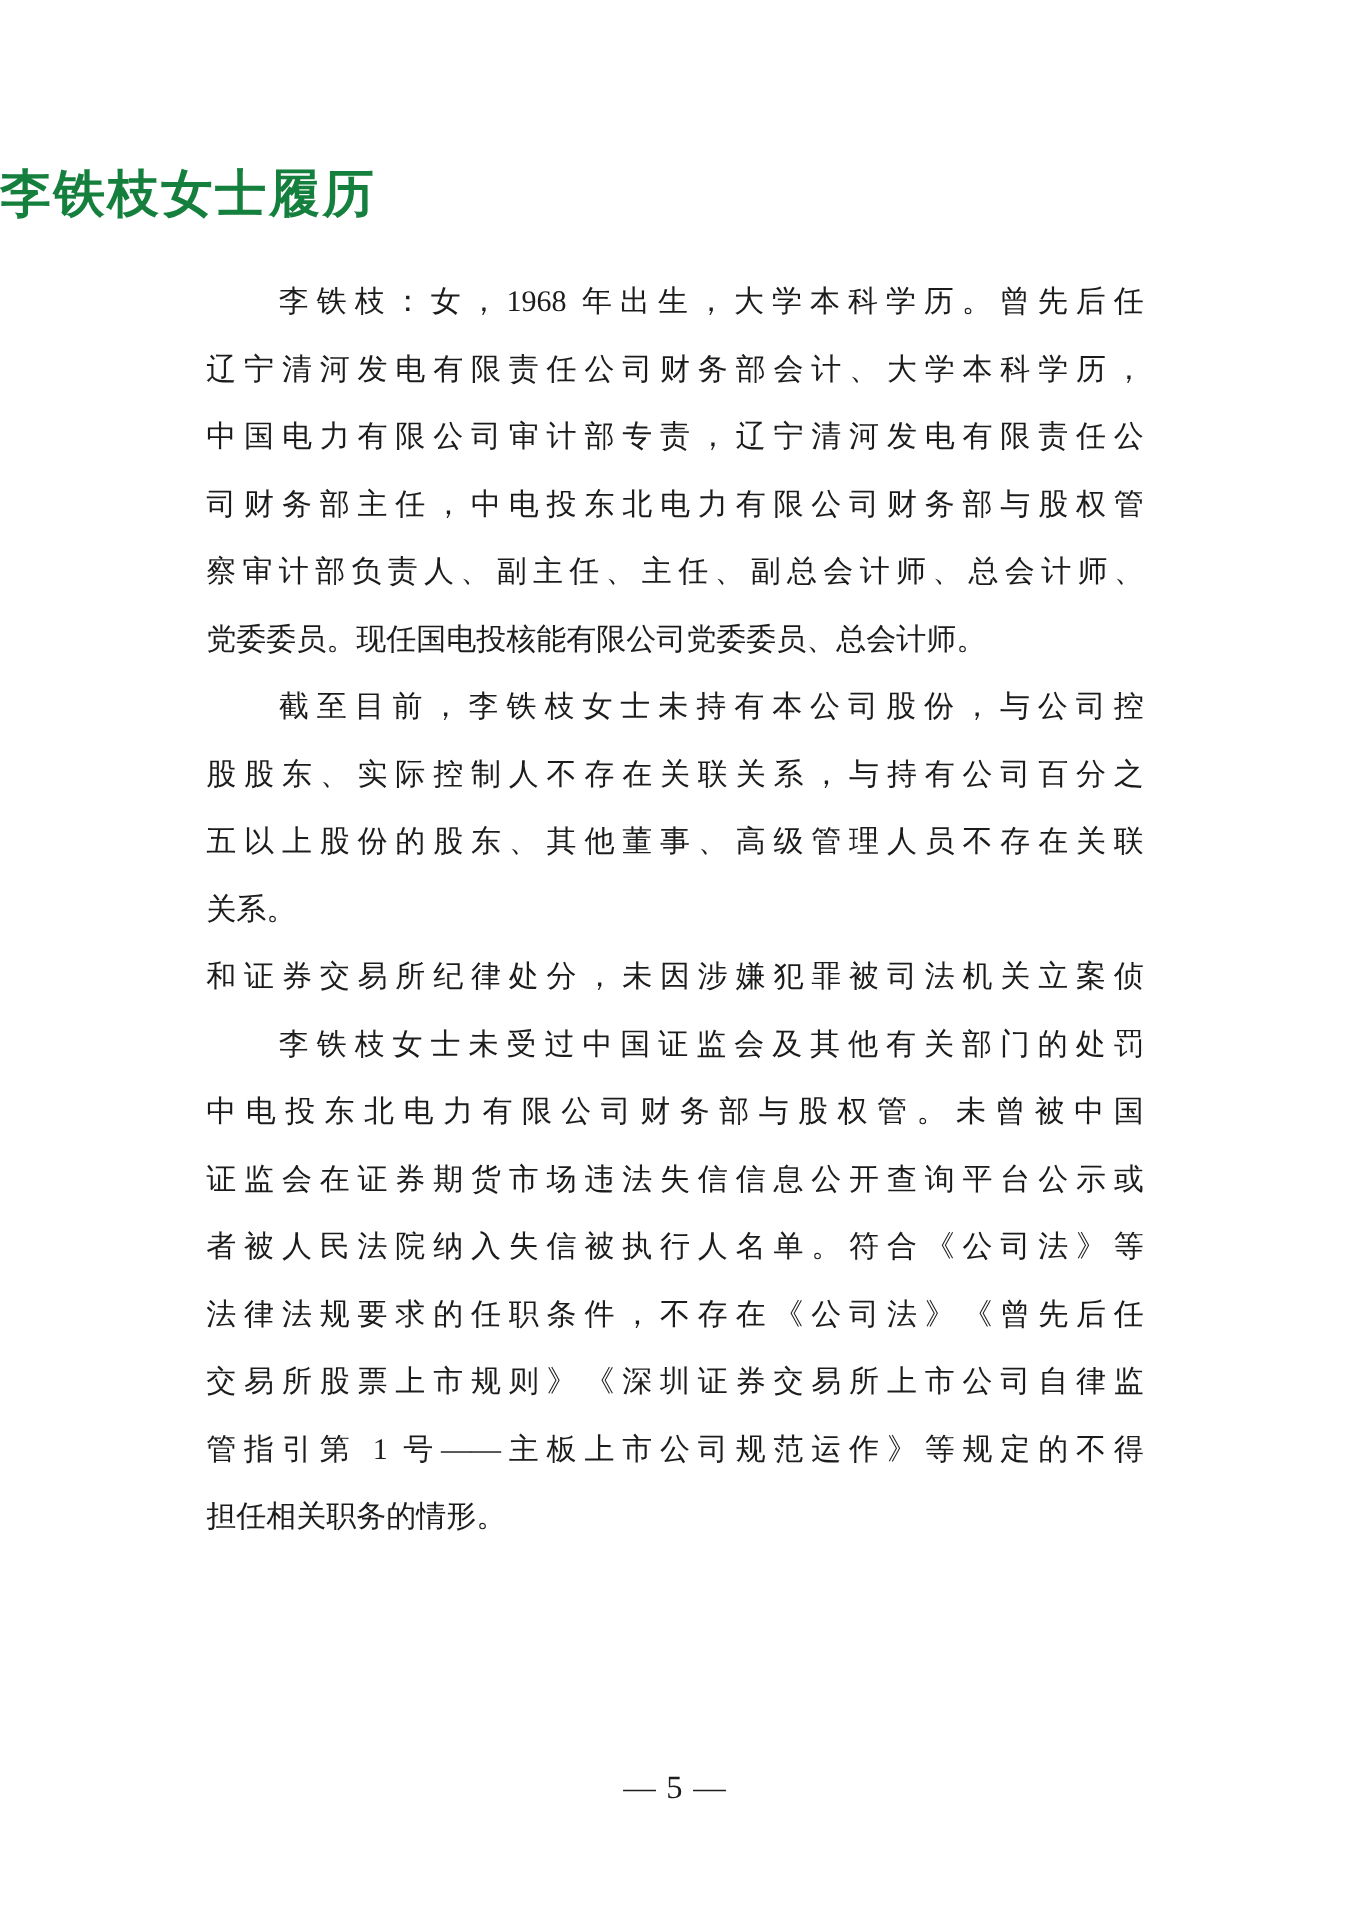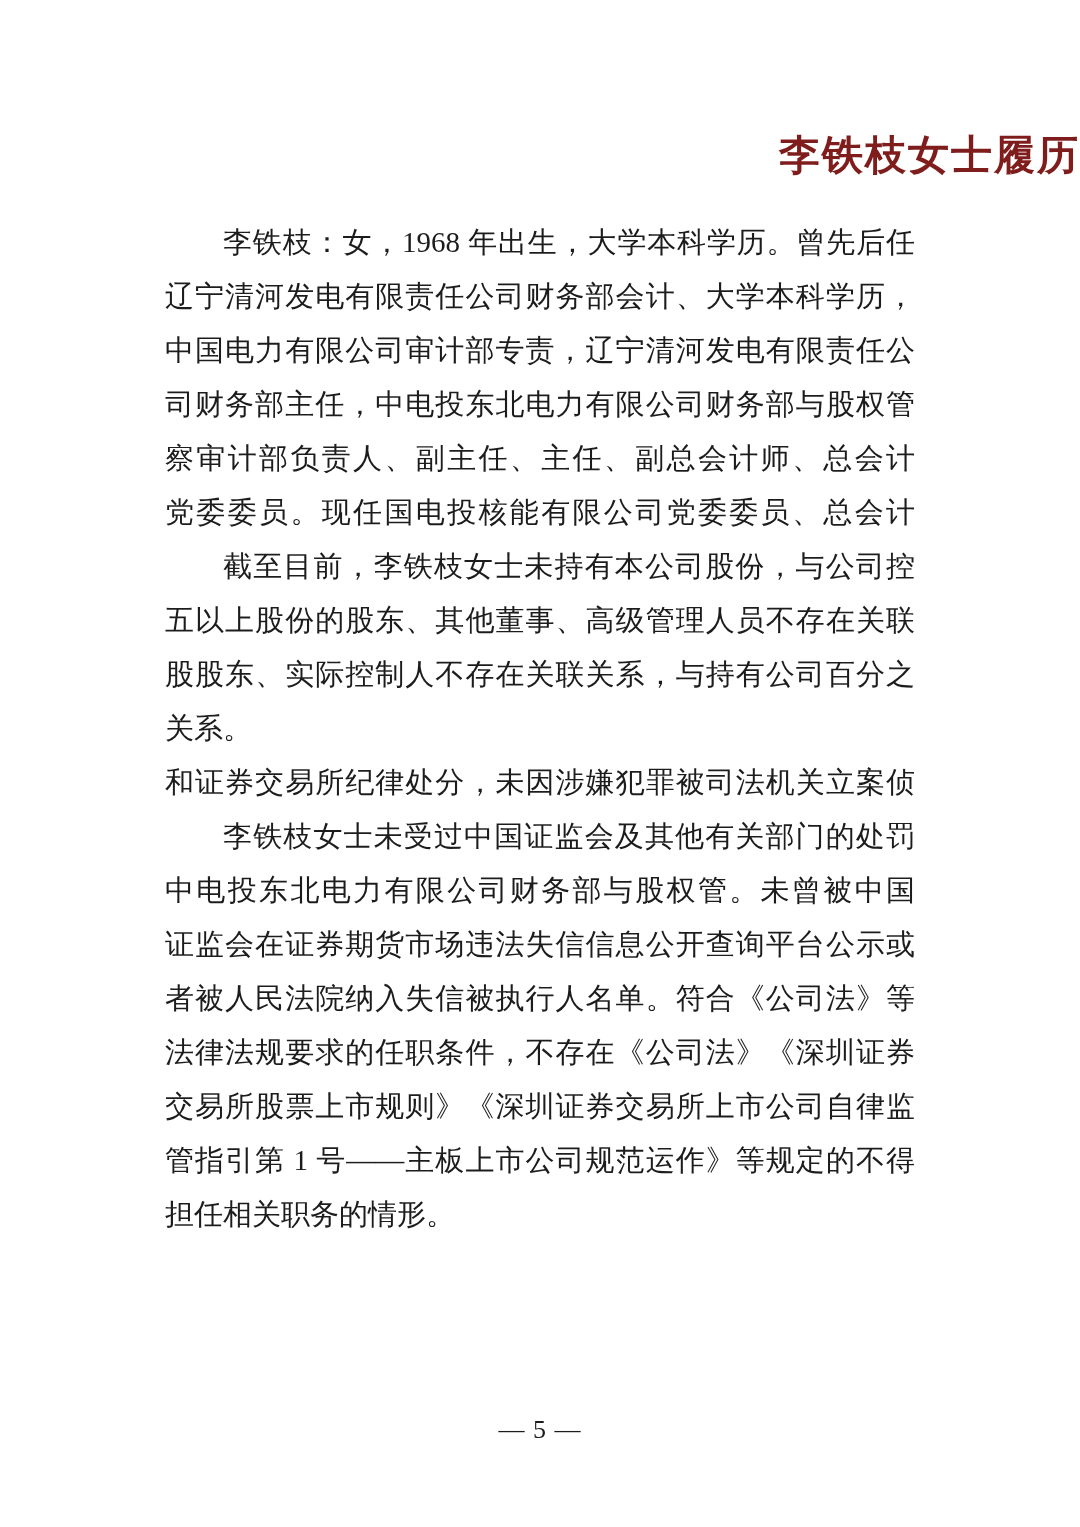--- a/index.html
+++ b/index.html
@@ -18,39 +18,39 @@
     overflow: hidden;
     font-family: "Liberation Serif", "DejaVu Serif", serif;
     color: #1c1c1c;
   }
 
   .doc-title {
     position: absolute;
     top: 129px;
     left: 0;
     width: 100%;
-    text-align: right;
+    text-align: left;
     font-size: 41px;
     line-height: 52px;
     font-weight: bold;
     letter-spacing: 2px;
-    color: #7f1d1d;
+    color: #15803d;
   }
 
   .content {
     position: absolute;
     left: 165px;
     top: 215px;
     width: 750px;
   }
 
   .line {
     height: 54px;
     line-height: 54px;
-    font-size: 29px;
+    font-size: 24px;
     color: #1c1c1c;
     text-align: justify;
     text-align-last: justify;
     text-justify: inter-character;
     overflow: hidden;
     font-weight: 400;
   }
 
   .line.indent {
     text-indent: 58px;
@@ -82,30 +82,30 @@
   <div class="content">
 
     <div class="line indent">李铁枝：女，1968 年出生，大学本科学历。曾先后任</div>
     <div class="line">辽宁清河发电有限责任公司财务部会计、大学本科学历，</div>
     <div class="line">中国电力有限公司审计部专责，辽宁清河发电有限责任公</div>
     <div class="line">司财务部主任，中电投东北电力有限公司财务部与股权管</div>
     <div class="line">察审计部负责人、副主任、主任、副总会计师、总会计师、</div>
     <div class="line para-end">党委委员。现任国电投核能有限公司党委委员、总会计师。</div>
 
     <div class="line indent">截至目前，李铁枝女士未持有本公司股份，与公司控</div>
+    <div class="line">股股东、实际控制人不存在关联关系，与持有公司百分之</div>
     <div class="line">五以上股份的股东、其他董事、高级管理人员不存在关联</div>
-    <div class="line">股股东、实际控制人不存在关联关系，与持有公司百分之</div>
     <div class="line para-end">关系。</div>
 
     <div class="line">和证券交易所纪律处分，未因涉嫌犯罪被司法机关立案侦</div>
     <div class="line indent">李铁枝女士未受过中国证监会及其他有关部门的处罚</div>
     <div class="line">中电投东北电力有限公司财务部与股权管。未曾被中国</div>
     <div class="line">证监会在证券期货市场违法失信信息公开查询平台公示或</div>
     <div class="line">者被人民法院纳入失信被执行人名单。符合《公司法》等</div>
-    <div class="line">法律法规要求的任职条件，不存在《公司法》《深圳证券</div>
+    <div class="line">法律法规要求的任职条件，不存在《公司法》《曾先后任</div>
     <div class="line">交易所股票上市规则》《深圳证券交易所上市公司自律监</div>
     <div class="line">管指引第 1 号——主板上市公司规范运作》等规定的不得</div>
     <div class="line para-end">担任相关职务的情形。</div>
 
   </div>
 
   <div class="page-number">— 5 —</div>
 
 </div>
 

